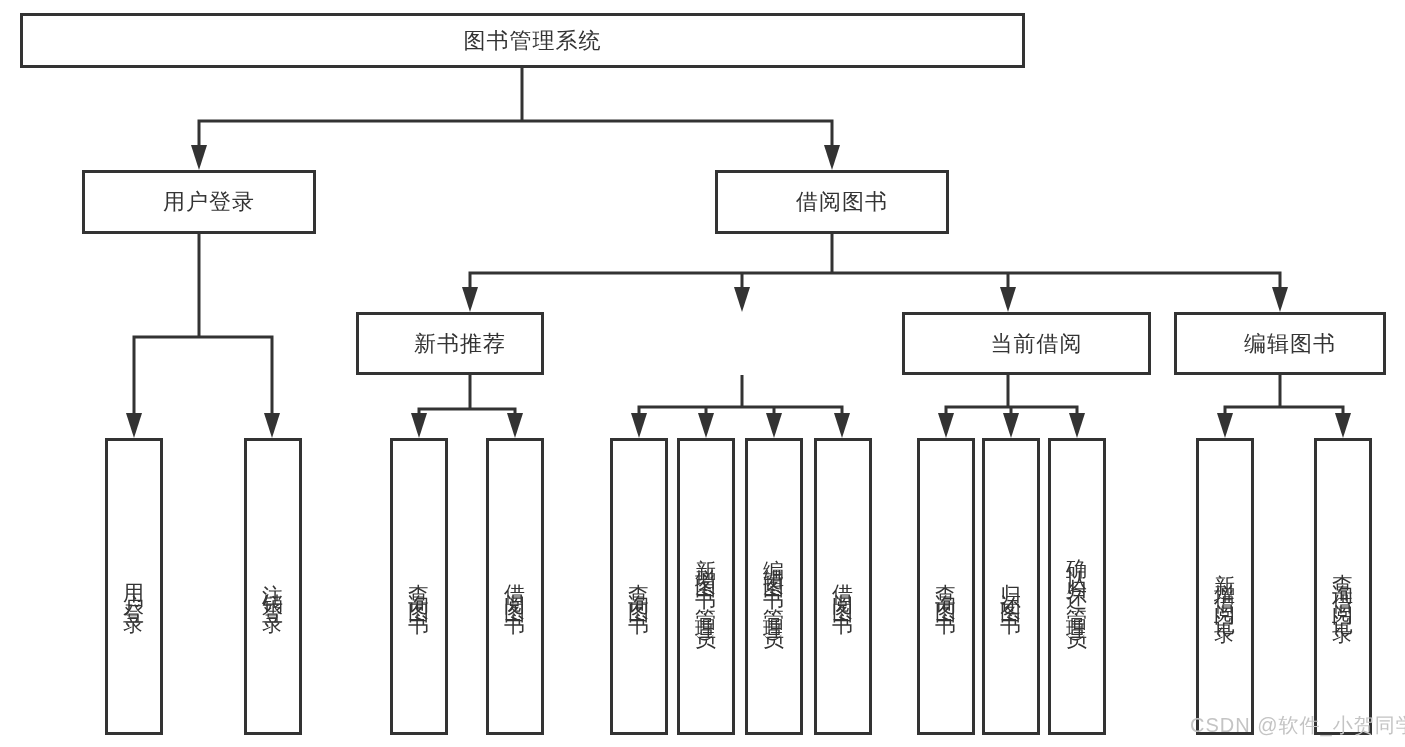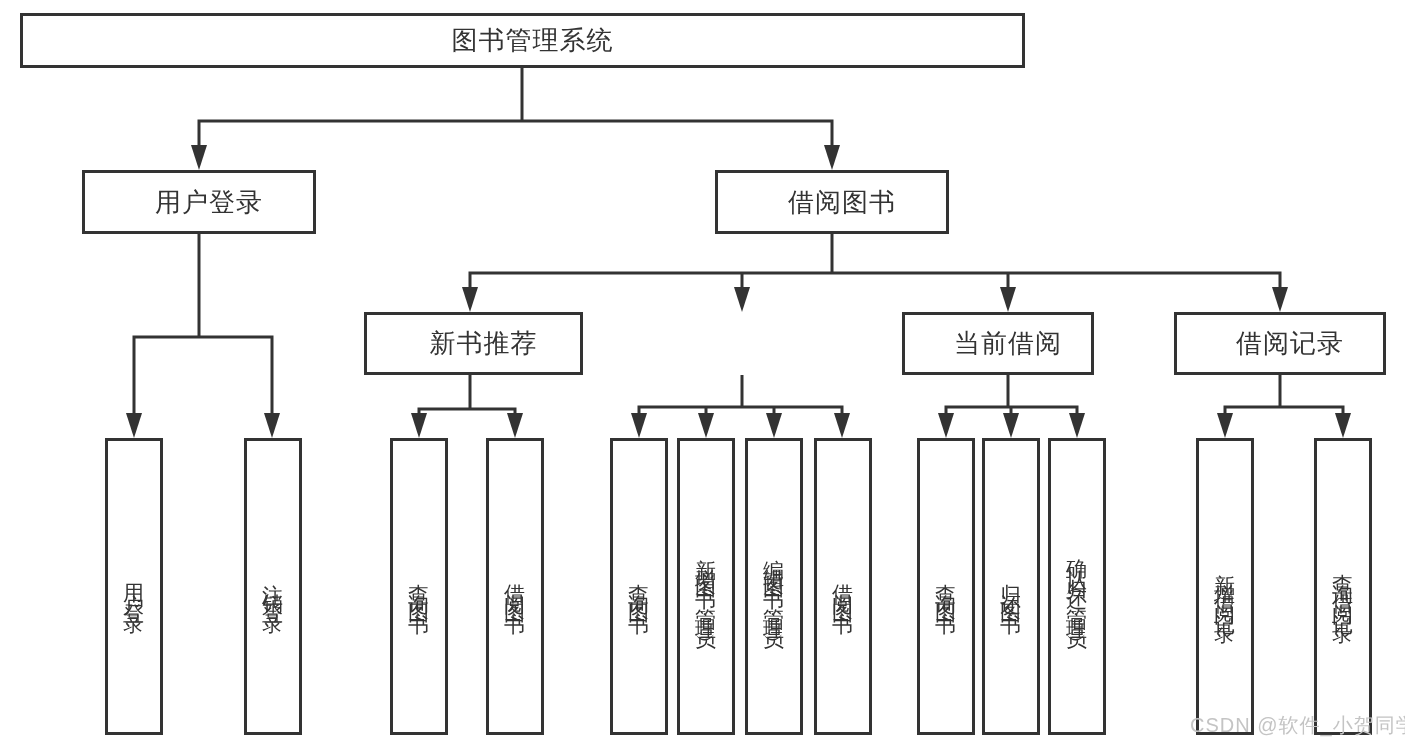--- a/index.html
+++ b/index.html
@@ -18,21 +18,21 @@
     width: 1405px; height: 747px;
   }
   .hbox {
     position: absolute;
     box-sizing: border-box;
     border: 3px solid #333333;
     background: #ffffff;
     display: flex;
     align-items: center;
     justify-content: center;
-    font-size: 26px;
+    font-size: 22px;
     letter-spacing: 1px;
     color: #333333;
     padding-left: 20px;
   }
   .lvl2 { top: 170px; height: 64px; }
   .lvl3 { top: 312px; height: 63px; }
   .vbox {
     position: absolute;
     top: 438px;
     width: 58px;
@@ -124,28 +124,28 @@
     <span>图书管理系统</span>
   </div>
 
   <div class="hbox lvl2" style="left:82px; width:234px">
     <span>用户登录</span>
   </div>
   <div class="hbox lvl2" style="left:715px; width:234px">
     <span>借阅图书</span>
   </div>
 
-  <div class="hbox lvl3" style="left:364px; width:219px">
+  <div class="hbox lvl3" style="left:356px; width:188px">
     <span>新书推荐</span>
   </div>
-  <div class="hbox lvl3" style="left:902px; width:192px">
+  <div class="hbox lvl3" style="left:902px; width:249px">
     <span>当前借阅</span>
   </div>
   <div class="hbox lvl3" style="left:1174px; width:212px">
-    <span>借阅记录</span>
+    <span>编辑图书</span>
   </div>
 
   <div class="vbox" style="left:105px">
     <span class="vtext">用户登录</span>
   </div>
   <div class="vbox" style="left:244px">
     <span class="vtext">注销登录</span>
   </div>
 
   <div class="vbox" style="left:390px">

